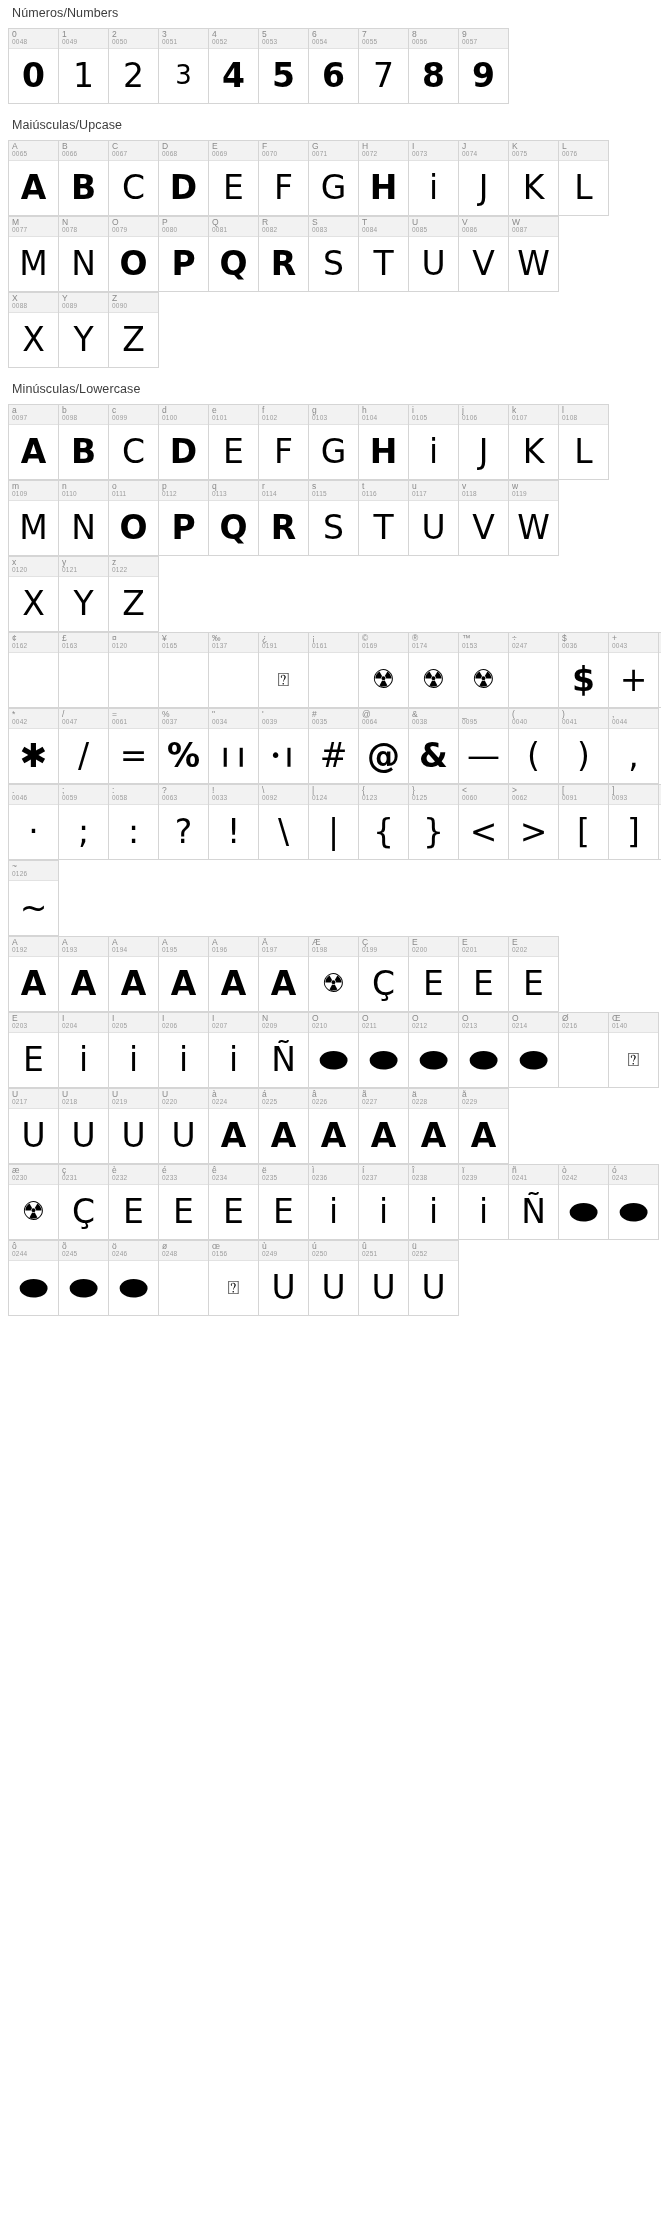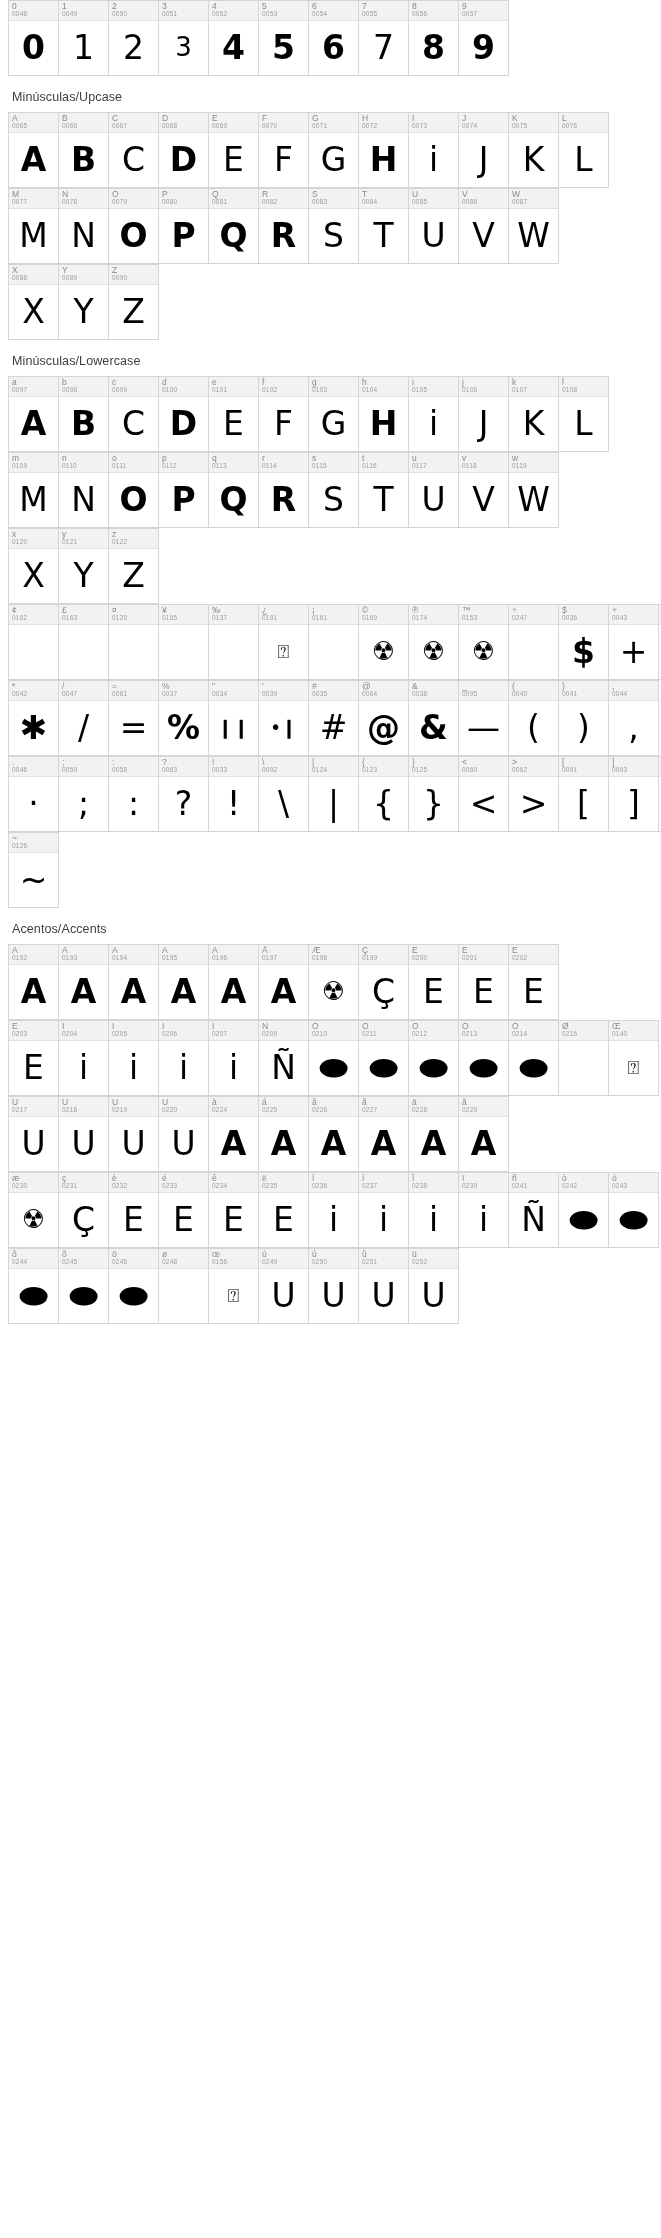--- a/index.html
+++ b/index.html
@@ -85,20 +85,21 @@
   }
   .cell .glyph.bold { font-weight: bold; }
   .cell .glyph.small { font-size: 26px; }
   .cell .glyph.tiny { font-size: 19px; }
   .cell.empty .glyph { color: transparent; }
 </style>
 </head>
 <body>
 
 <div id="root">
+    <div class="section-title">Números/Numbers</div>
     <div class="glyph-rows">
       <div class="glyph-row">
         <div class="cell">
           <div class="meta">
             <span class="ch">0</span>
             <span class="code">0048</span>
           </div>
           <div class="glyph bold">0</div>
         </div>
         <div class="cell">
@@ -159,21 +160,21 @@
         </div>
         <div class="cell">
           <div class="meta">
             <span class="ch">9</span>
             <span class="code">0057</span>
           </div>
           <div class="glyph bold">9</div>
         </div>
       </div>
     </div>
-    <div class="section-title">Minúsculas/Upcase</div>
+    <div class="section-title">Maiúsculas/Upcase</div>
     <div class="glyph-rows">
       <div class="glyph-row">
         <div class="cell">
           <div class="meta">
             <span class="ch">A</span>
             <span class="code">0065</span>
           </div>
           <div class="glyph bold">A</div>
         </div>
         <div class="cell">
@@ -839,21 +840,20 @@
       <div class="glyph-row">
         <div class="cell">
           <div class="meta">
             <span class="ch">~</span>
             <span class="code">0126</span>
           </div>
           <div class="glyph ">~</div>
         </div>
       </div>
     </div>
-    <div class="section-title">Acentos/Accents</div>
     <div class="glyph-rows">
       <div class="glyph-row">
         <div class="cell">
           <div class="meta">
             <span class="ch">À</span>
             <span class="code">0192</span>
           </div>
           <div class="glyph bold">A</div>
         </div>
         <div class="cell">

